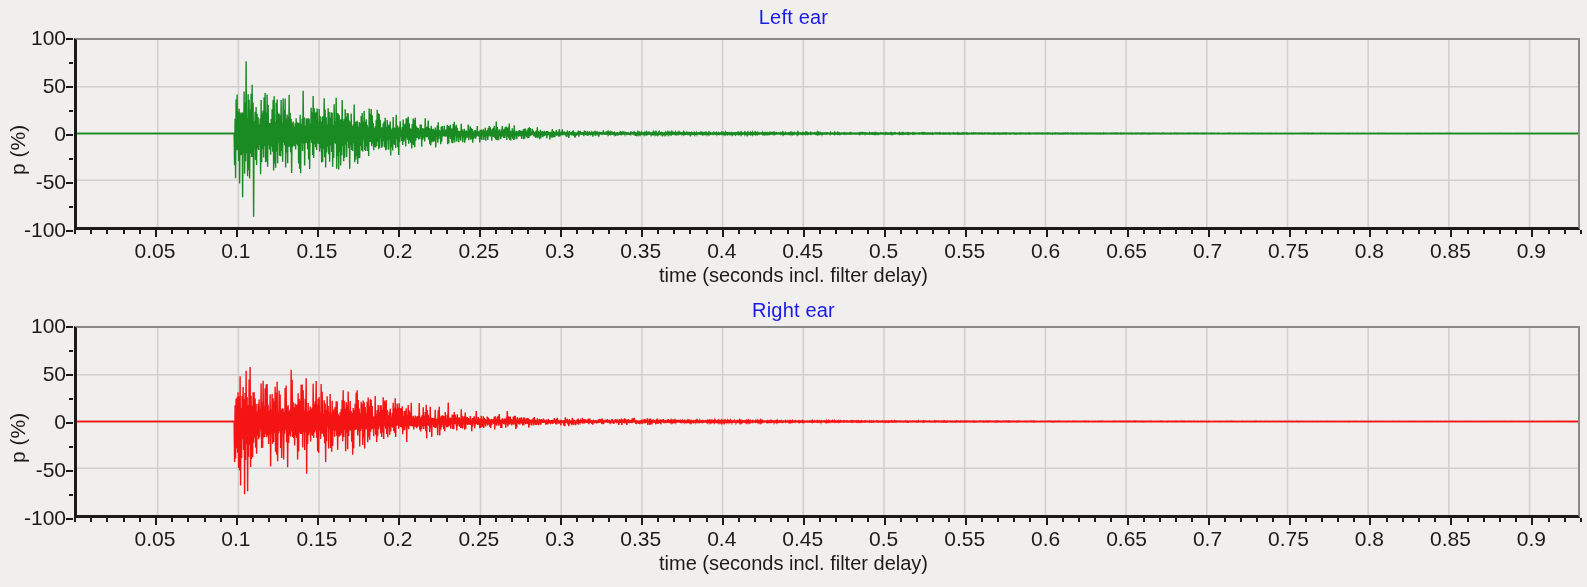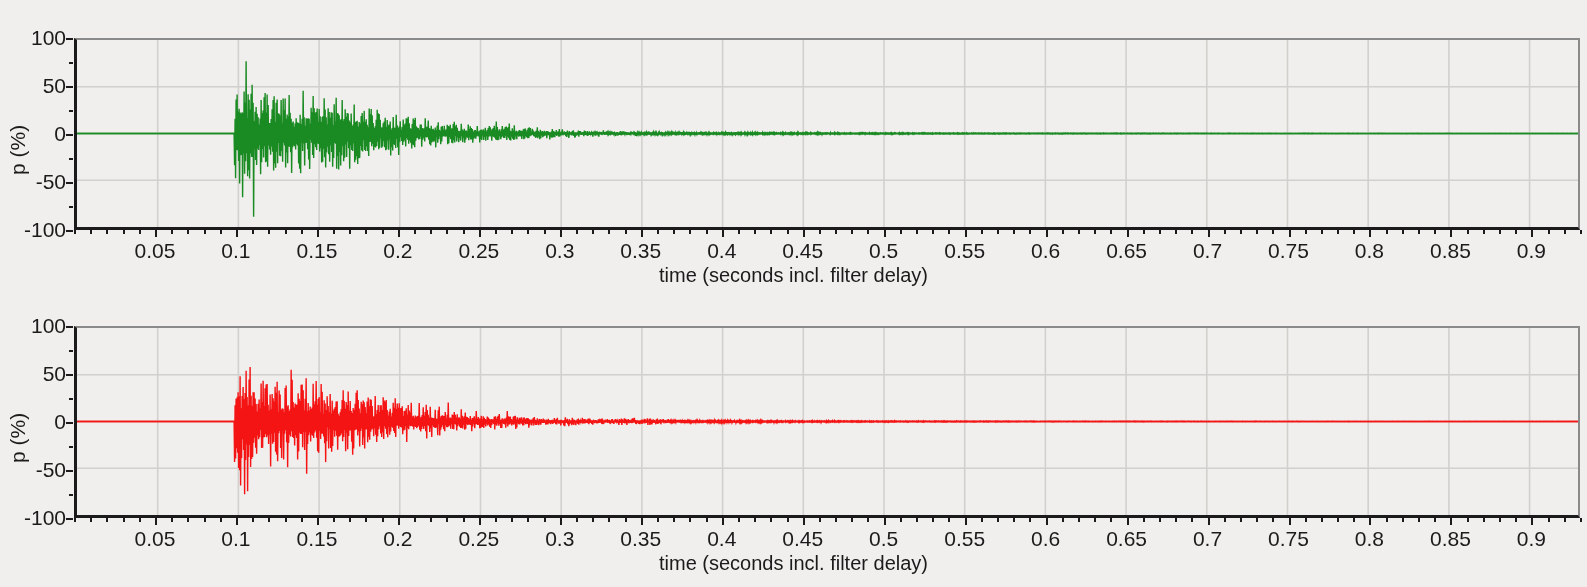--- a/index.html
+++ b/index.html
@@ -121,20 +121,21 @@
   }
   .ytickmark.major { width: 7px; }
   .ytickmark.minor { width: 4px; }
 </style>
 </head>
 <body>
 
 <div class="figure">
 
   <div class="panel" id="panel-left">
+    <div class="panel-title">Left ear</div>
 
     <div class="ylabel">p (%)</div>
 
     <div class="plotbox">
       <svg class="gridlayer" viewBox="0 0 1506 192" preserveAspectRatio="none">
           <line x1="80.96774193548387" x2="80.96774193548387" y1="0" y2="192" stroke="#d2d0cd" stroke-width="1.6"></line>
           <line x1="161.93548387096774" x2="161.93548387096774" y1="0" y2="192" stroke="#d2d0cd" stroke-width="1.6"></line>
           <line x1="242.90322580645162" x2="242.90322580645162" y1="0" y2="192" stroke="#d2d0cd" stroke-width="1.6"></line>
           <line x1="323.8709677419355" x2="323.8709677419355" y1="0" y2="192" stroke="#d2d0cd" stroke-width="1.6"></line>
           <line x1="404.83870967741933" x2="404.83870967741933" y1="0" y2="192" stroke="#d2d0cd" stroke-width="1.6"></line>
@@ -289,20 +290,21 @@
         <div class="tickmark minor" style="left: 1515.23px; top: 230px;"></div>
         <div class="tickmark minor" style="left: 1547.61px; top: 230px;"></div>
         <div class="tickmark minor" style="left: 1563.81px; top: 230px;"></div>
         <div class="tickmark minor" style="left: 1580px; top: 230px;"></div>
       </div>
 
     <div class="xlabel">time (seconds incl. filter delay)</div>
   </div>
 
   <div class="panel" id="panel-right">
+    <div class="panel-title">Right ear</div>
 
     <div class="ylabel">p (%)</div>
 
     <div class="plotbox">
       <svg class="gridlayer" viewBox="0 0 1506 192" preserveAspectRatio="none">
           <line x1="80.96774193548387" x2="80.96774193548387" y1="0" y2="192" stroke="#d2d0cd" stroke-width="1.6"></line>
           <line x1="161.93548387096774" x2="161.93548387096774" y1="0" y2="192" stroke="#d2d0cd" stroke-width="1.6"></line>
           <line x1="242.90322580645162" x2="242.90322580645162" y1="0" y2="192" stroke="#d2d0cd" stroke-width="1.6"></line>
           <line x1="323.8709677419355" x2="323.8709677419355" y1="0" y2="192" stroke="#d2d0cd" stroke-width="1.6"></line>
           <line x1="404.83870967741933" x2="404.83870967741933" y1="0" y2="192" stroke="#d2d0cd" stroke-width="1.6"></line>

